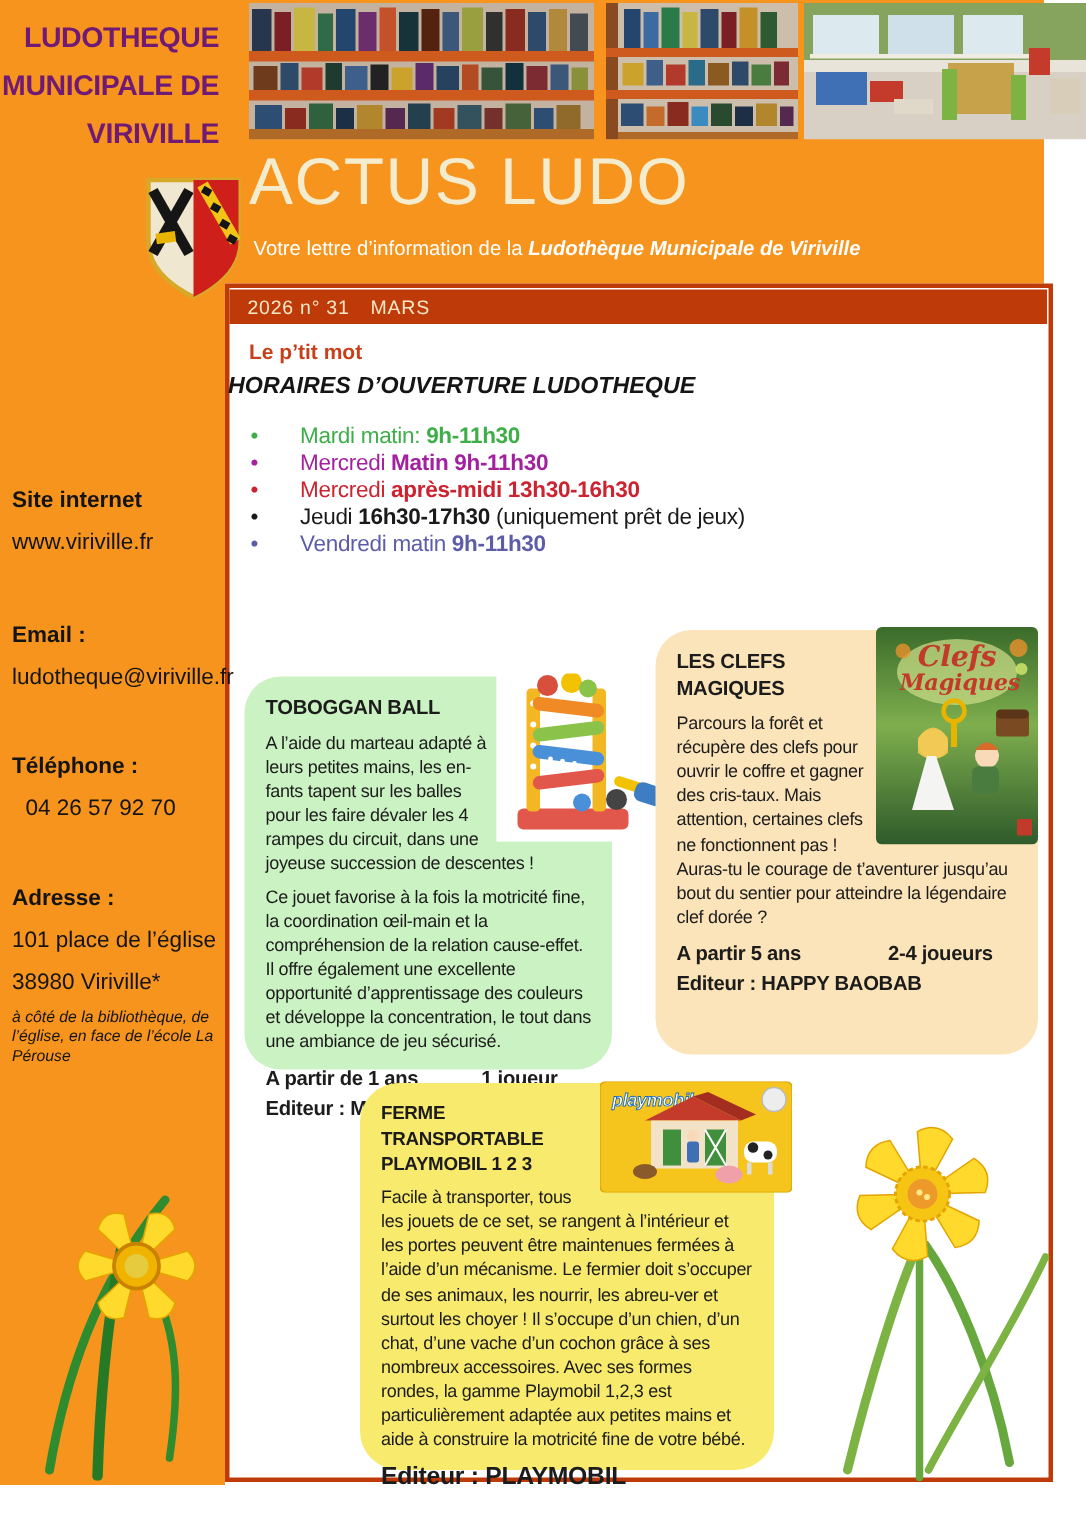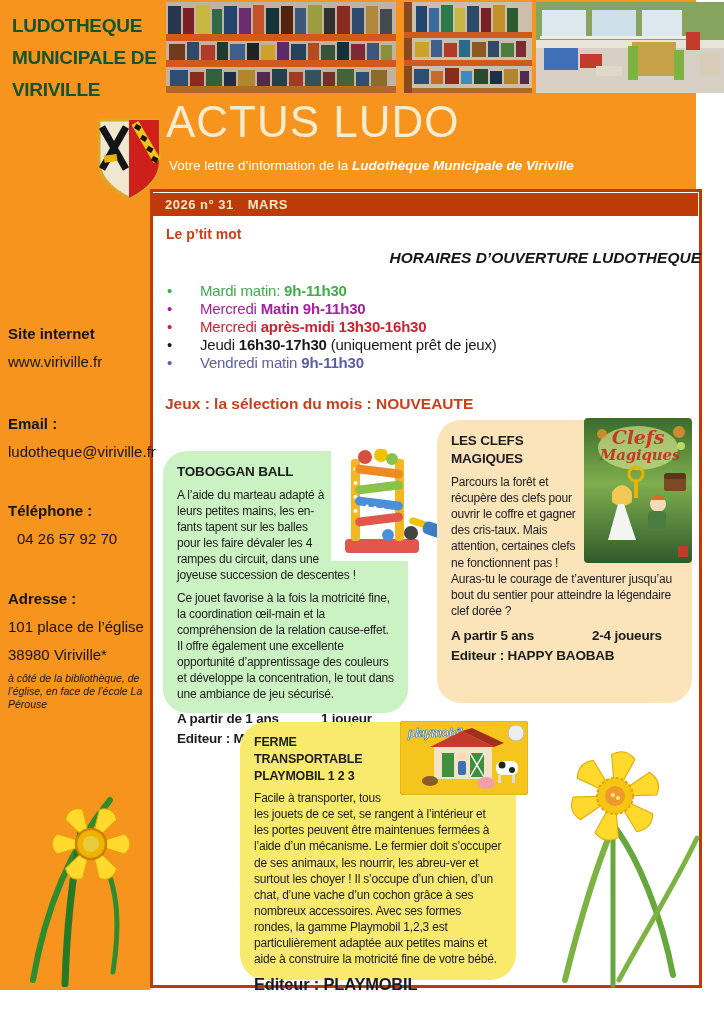--- a/index.html
+++ b/index.html
@@ -2,36 +2,36 @@
 <html><head>
 <meta charset="utf-8">
 <style>
   html,body{margin:0;padding:0;background:#888;}
   #page{position:relative;width:724px;height:1024px;background:#ffffff;overflow:hidden;
         font-family:"Liberation Sans",sans-serif;color:#1c1c1c;}
   .abs{position:absolute;}
   
   .orange-header{left:0;top:0;width:696px;height:190px;background:#F7941D;}
   .sidebar{left:0;top:0;width:150px;height:990px;background:#F7941D;}
-  .masthead{left:0;top:10px;width:146px;font-weight:bold;font-size:19px;
-            line-height:32px;color:#14532d;letter-spacing:-0.3px;padding-left:12px;}
+  .masthead{left:0;top:10px;width:146px;text-align:right;font-weight:bold;font-size:19px;
+            line-height:32px;color:#701a75;letter-spacing:-0.3px;}
   .photo{top:2px;height:91px;}
   .photo svg{display:block;width:100%;height:100%;}
   .banner-title{left:166px;top:100px;font-size:44px;line-height:1;color:#F4ECCF;letter-spacing:1px;}
   .banner-sub{left:169px;top:158px;font-size:13.5px;color:#ffffff;}
   .banner-sub b{font-style:italic;}
   .crest{left:95px;top:117px;width:68px;height:84px;}
   .issue-bar{left:153px;top:193px;width:545px;height:23px;background:#BE3A08;color:#F6E8C6;
-             display:flex;align-items:center;gap:14px;font-weight:bold;font-size:13px;
+             display:flex;align-items:center;gap:14px;font-weight:normal;font-size:13px;
              padding-left:12px;box-sizing:border-box;letter-spacing:.5px;}
   .content-frame{left:150px;top:189px;width:552px;height:799px;border:3px solid #BE3A08;
                  background:#ffffff;box-sizing:border-box;z-index:0;}
   
   .ptit-mot{left:166px;top:226px;font-size:14px;font-weight:bold;color:#C8401A;z-index:2;}
-  .horaires{left:152px;top:249px;width:549px;text-align:right;font-size:15.5px;font-weight:bold;
+  .horaires{left:152px;top:249px;width:549px;text-align:left;font-size:15.5px;font-weight:bold;
             font-style:italic;color:#151515;z-index:2;}
   .hours-list{left:167px;top:282px;width:520px;z-index:2;}
   .hour-item{display:flex;font-size:15px;line-height:18px;letter-spacing:-0.2px;}
   .hour-item .bullet{width:33px;flex:0 0 33px;}
   .sel-heading{left:165px;top:395px;font-size:15.5px;font-weight:bold;color:#C8401A;z-index:2;}
   
   .side-block{left:8px;width:136px;font-size:15px;color:#141414;z-index:2;}
   .side-label{font-weight:bold;}
   .side-value{margin-top:11px;}
   .side-note{margin-top:9px;font-size:10.5px;font-style:italic;line-height:1.25;}
@@ -258,21 +258,20 @@
     <div class="hour-item">
       <span class="bullet" style="color: rgb(26, 26, 26);">•</span>
       <span style="color: rgb(26, 26, 26);"><span>Jeudi </span><b>16h30-17h30</b><span> (uniquement prêt de jeux)</span></span>
     </div>
     <div class="hour-item">
       <span class="bullet" style="color: rgb(93, 92, 169);">•</span>
       <span style="color: rgb(93, 92, 169);"><span>Vendredi matin </span><b>9h-11h30</b><span></span></span>
     </div>
   </div>
 
-  <div class="abs sel-heading">Jeux : la sélection du mois : NOUVEAUTE</div>
 
   <div class="abs game-box box-green">
     <div class="img-slot">
       <svg viewBox="0 0 114 112">
         <rect width="114" height="112" fill="#ffffff"></rect>
         <rect x="14" y="90" width="74" height="14" rx="4" fill="#E2574C"></rect>
         <rect x="20" y="10" width="9" height="82" rx="3" fill="#F2B723"></rect>
         <rect x="64" y="10" width="9" height="82" rx="3" fill="#F2B723"></rect>
         <circle cx="24.5" cy="20" r="2" fill="#fff"></circle>
           <circle cx="24.5" cy="34" r="2" fill="#fff"></circle>

